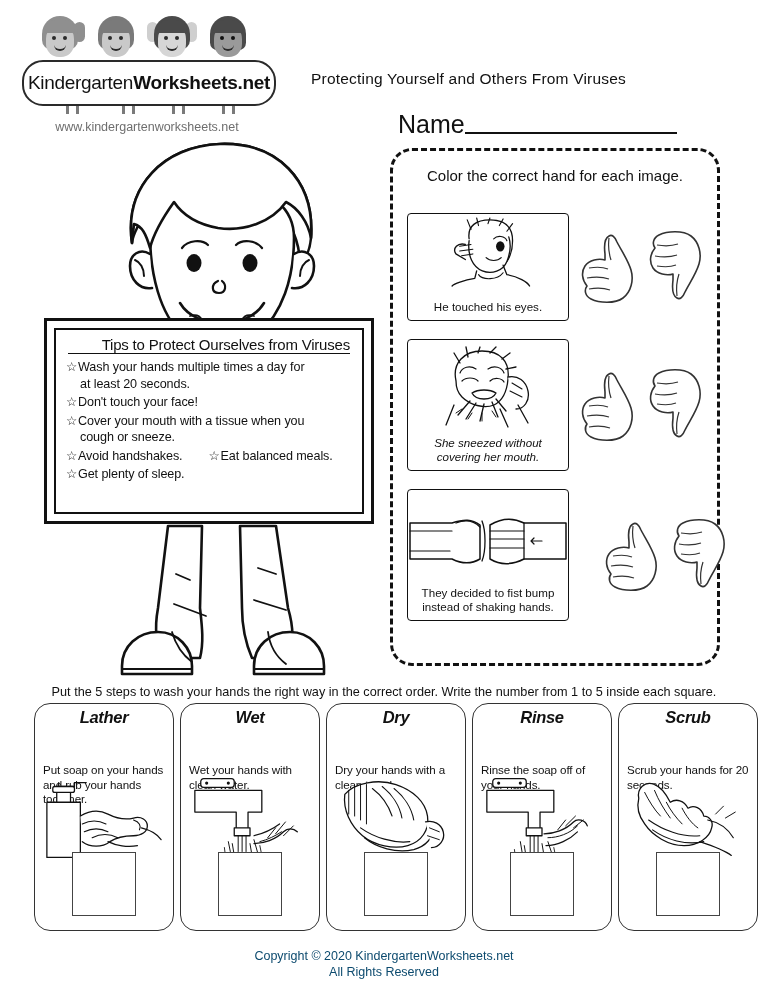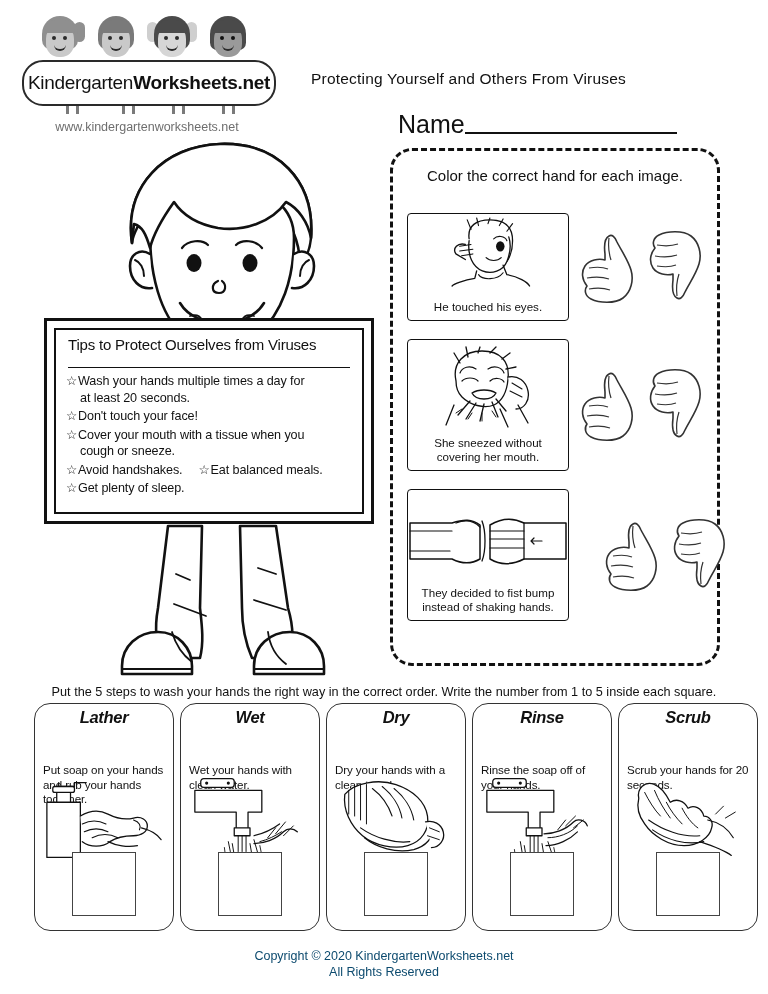--- a/index.html
+++ b/index.html
@@ -43,34 +43,34 @@
   .name-line{width:212px;border-bottom:2.5px solid #111;margin-bottom:5px;}
 
   
   .boy{position:absolute;left:72px;top:138px;width:300px;height:540px;}
 
   
   .tips{position:absolute;left:44px;top:318px;width:330px;height:206px;
     border:3px solid #111;background:#fff;padding:0;box-sizing:border-box;}
   .tips-inner{position:absolute;inset:7px;border:2px solid #111;background:#fff;
     box-sizing:border-box;padding:6px 10px 4px 10px;}
-  .tips-title{font-size:15px;text-align:left;padding-bottom:14px;border-bottom:1.5px solid #111;
+  .tips-title{font-size:15px;text-align:right;padding-bottom:0;border-bottom:1.5px solid #111;
     margin:0 2px 5px 2px;letter-spacing:-.2px;}
   .tip{font-size:12.6px;line-height:16.5px;margin-bottom:2px;letter-spacing:-.1px;}
   .tip .star{display:inline-block;width:12px;}
   .tip .cont{display:block;padding-left:14px;}
-  .tip-row{display:flex;gap:16px;}
+  .tip-row{display:flex;gap:26px;}
 
   
   .dashpanel{position:absolute;left:390px;top:148px;width:330px;height:518px;
     border:3px dashed #111;border-radius:22px;box-sizing:border-box;}
   .dash-heading{position:absolute;left:0;right:0;top:16px;text-align:center;font-size:15px;}
   .qrow{position:absolute;left:14px;width:302px;height:110px;}
   .qrow.r1{top:62px;} .qrow.r2{top:188px;} .qrow.r3{top:338px;padding-left:24px;}
-  .qrow.r1{height:108px;} .qrow.r2{height:132px;} .qrow.r3{height:132px;}
+  .qrow.r1{height:108px;} .qrow.r2{height:132px;font-style:italic;} .qrow.r3{height:132px;}
   .qcard{position:absolute;left:0;top:0;width:162px;height:100%;
     border:1.6px solid #111;border-radius:4px;box-sizing:border-box;background:#fff;
     display:flex;flex-direction:column;justify-content:flex-end;align-items:center;}
   .qcaption{font-size:11.6px;line-height:14px;text-align:center;padding:0 8px 6px 8px;}
   .qart{position:absolute;left:0;right:0;top:4px;bottom:34px;}
   .thumbs{position:absolute;right:2px;top:50%;transform:translateY(-50%);
     width:128px;height:78px;}
   .thumb{position:absolute;top:0;width:60px;height:78px;}
   .thumb.up{left:0;} .thumb.down{right:0;}
 

